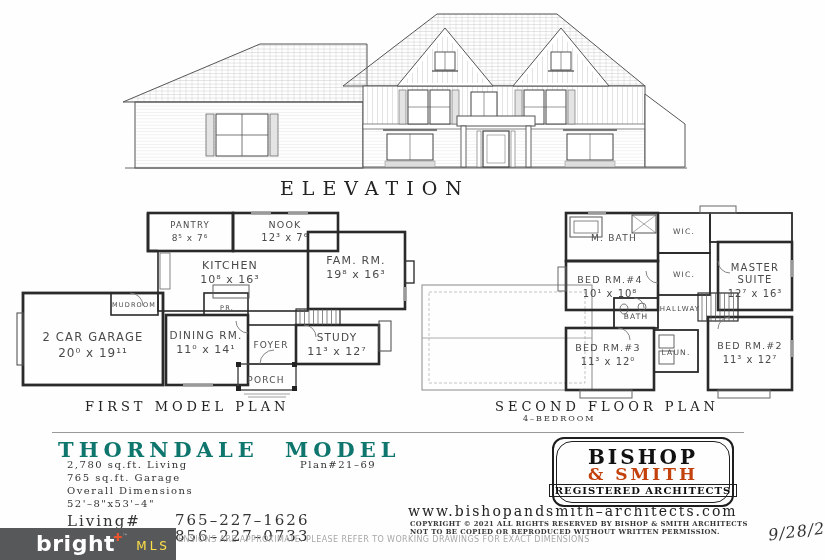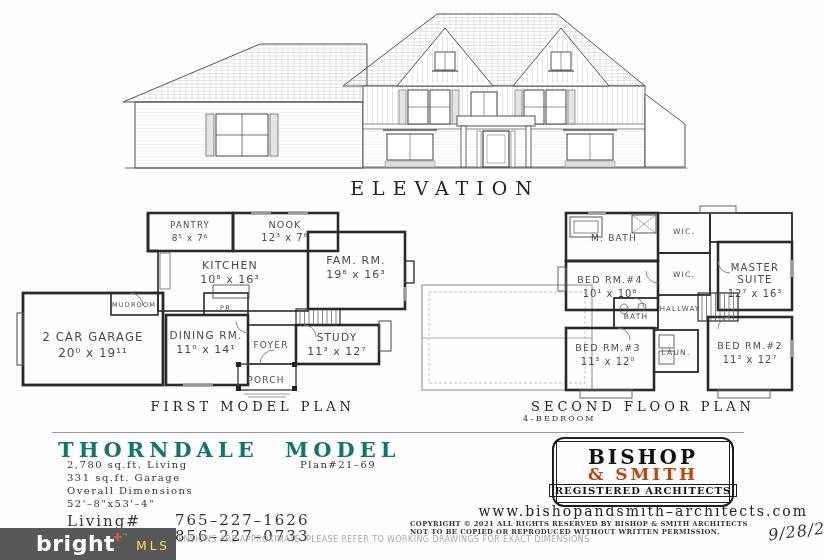--- a/index.html
+++ b/index.html
@@ -1,33 +1,33 @@
 <!DOCTYPE html>
 <html><head>
 <meta charset="utf-8">
 <style>
   html,body{margin:0;padding:0;background:#e9e9e9;}
   #sheet{position:relative;width:825px;height:560px;background:#fefefe;overflow:hidden;
          font-family:"DejaVu Serif",serif;color:#2b2b2b;}
   .abs{position:absolute;}
   .serif{font-family:"DejaVu Serif",serif;}
   .sans{font-family:"DejaVu Sans",sans-serif;}
-  .center{text-align:right;}
+  .center{text-align:left;}
   
   .elev-title{font-size:19px;letter-spacing:8px;color:#222;}
   .plan-title{font-size:13px;letter-spacing:4px;color:#222;}
   .plan-sub{font-size:8px;letter-spacing:2px;color:#333;}
   
   .model-name{font-size:21px;letter-spacing:5px;word-spacing:14px;color:#0f766e;font-weight:bold;}
   .info-line{font-size:10px;letter-spacing:1.5px;line-height:12.5px;color:#333;white-space:nowrap;}
   .phone-line{font-size:15px;letter-spacing:2px;color:#333;white-space:nowrap;}
   .rule{border-top:1px solid #999;}
   
   .logo-box{border:2px solid #1e1e1e;border-radius:12px;padding:2px;}
-  .logo-inner{border:1px solid #1e1e1e;border-radius:0;height:100%;box-sizing:border-box;
+  .logo-inner{border:1px solid #1e1e1e;border-radius:16px;height:100%;box-sizing:border-box;
               display:flex;flex-direction:column;align-items:center;justify-content:center;}
   .logo-l1{font-size:20px;letter-spacing:3px;font-weight:bold;line-height:18px;color:#111;}
   .logo-l2{font-size:17px;letter-spacing:3px;font-weight:bold;line-height:16px;color:#c2410c;}
   .logo-l3{border:1.5px solid #1e1e1e;font-size:10px;font-weight:bold;letter-spacing:1px;
            padding:0 5px;margin-top:2px;color:#111;white-space:nowrap;}
   .site-line{font-size:14px;letter-spacing:2px;color:#222;white-space:nowrap;}
   .copy-line{font-size:6.8px;font-weight:bold;letter-spacing:.4px;color:#3a3a3a;line-height:8px;white-space:nowrap;}
   .date-note{font-size:16px;font-style:italic;color:#333;transform:rotate(-7deg);letter-spacing:1px;}
   .disclaimer{font-size:8px;color:#a8a8a8;letter-spacing:.4px;white-space:nowrap;}
   
@@ -299,21 +299,21 @@
   <div class="abs center serif plan-title" style="left:85px;top:399px;width:270px">FIRST  MODEL  PLAN</div>
   <div class="abs center serif plan-title" style="left:495px;top:399px;width:260px">SECOND  FLOOR  PLAN</div>
   <div class="abs serif plan-sub" style="left:523px;top:414px">4–BEDROOM</div>
 
   <div class="abs rule" style="left:52px;top:432px;width:692px"></div>
 
   <div class="abs serif model-name" style="left:58px;top:437px">THORNDALE MODEL</div>
 
   <div class="abs serif info-line" style="left:67px;top:459px">2,780  sq.ft.  Living</div>
   <div class="abs serif info-line" style="left:300px;top:459px">Plan#21–69</div>
-  <div class="abs serif info-line" style="left:67px;top:472px">331  sq.ft.  Garage</div>
+  <div class="abs serif info-line" style="left:67px;top:472px">765  sq.ft.  Garage</div>
   <div class="abs serif info-line" style="left:67px;top:485px">Overall  Dimensions</div>
   <div class="abs serif info-line" style="left:67px;top:498px">52'–8"x53'–4"</div>
 
   <div class="abs serif phone-line" style="left:67px;top:512px">Living#</div>
   <div class="abs serif phone-line" style="left:175px;top:511px">765–227–1626</div>
   <div class="abs serif phone-line" style="left:175px;top:527px">856–227–0733</div>
 
   <div class="abs logo-box" style="left:552px;top:437px;width:174px;height:62px">
     <div class="logo-inner">
       <div class="serif logo-l1">BISHOP</div>

